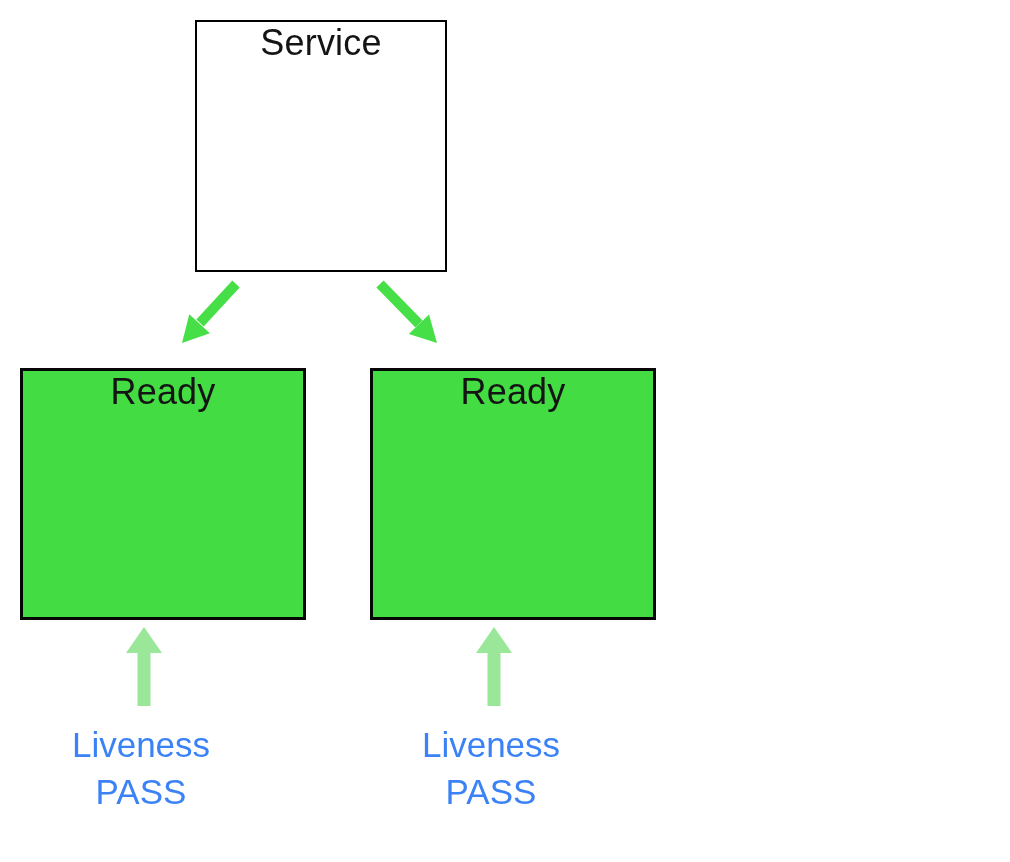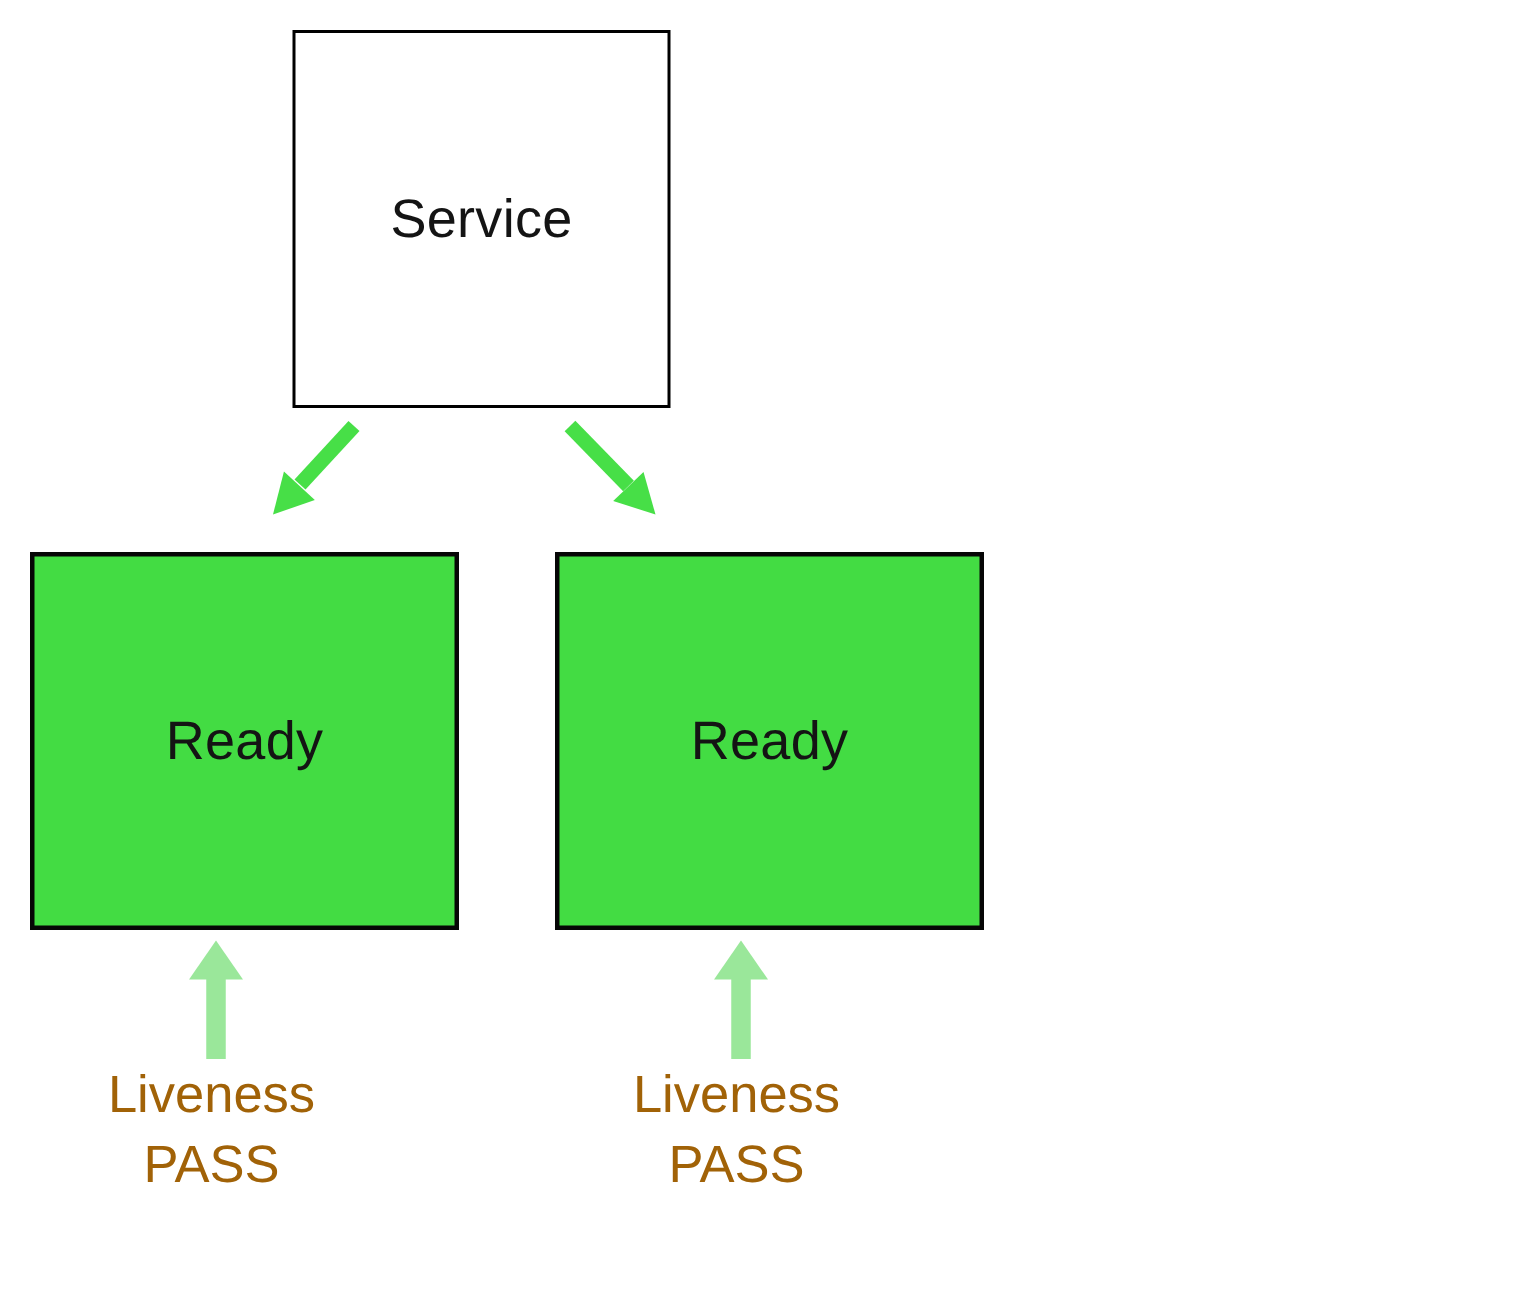--- a/index.html
+++ b/index.html
@@ -8,21 +8,21 @@
     width: 1010px;
     height: 862px;
     background: #ffffff;
     overflow: hidden;
     font-family: "Liberation Sans", sans-serif;
     color: #141414;
   }
   .node {
     position: absolute;
     display: flex;
-    align-items: center;
+    align-items: flex-start;
     justify-content: center;
     box-sizing: border-box;
     font-size: 36px;
     letter-spacing: 0.2px;
   }
   #service-node {
     left: 195px;
     top: 20px;
     width: 252px;
     height: 252px;
@@ -40,25 +40,25 @@
   #arrow-layer {
     position: absolute;
     left: 0; top: 0;
     width: 1010px;
     height: 862px;
     pointer-events: none;
   }
   .probe-label {
     position: absolute;
     width: 220px;
-    top: 706px;
+    top: 721px;
     text-align: center;
     font-size: 35px;
     line-height: 47px;
-    color: #a16207;
+    color: #3b82f6;
   }
   #probe-label-1 { left: 31px; }
   #probe-label-2 { left: 381px; }
   .probe-label span { display: block; }
 </style>
 </head>
 <body>
 
 <div id="canvas">
 

